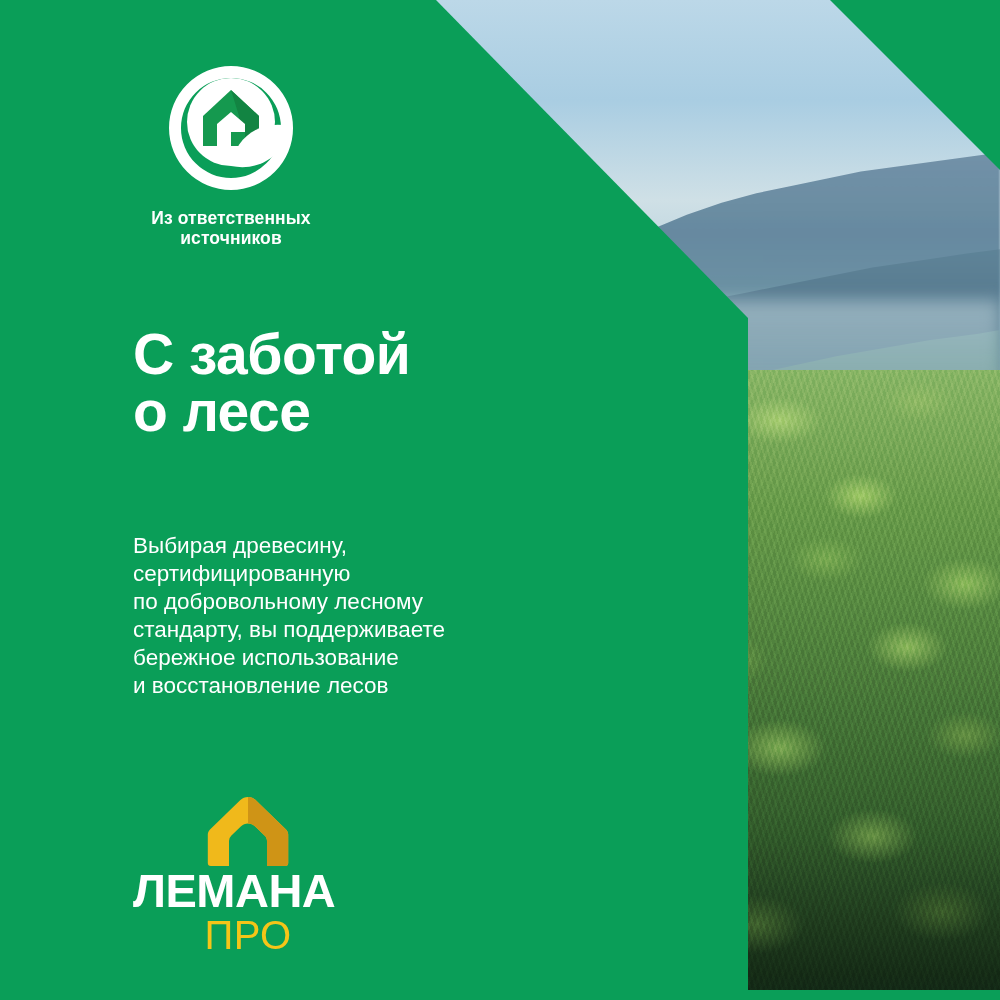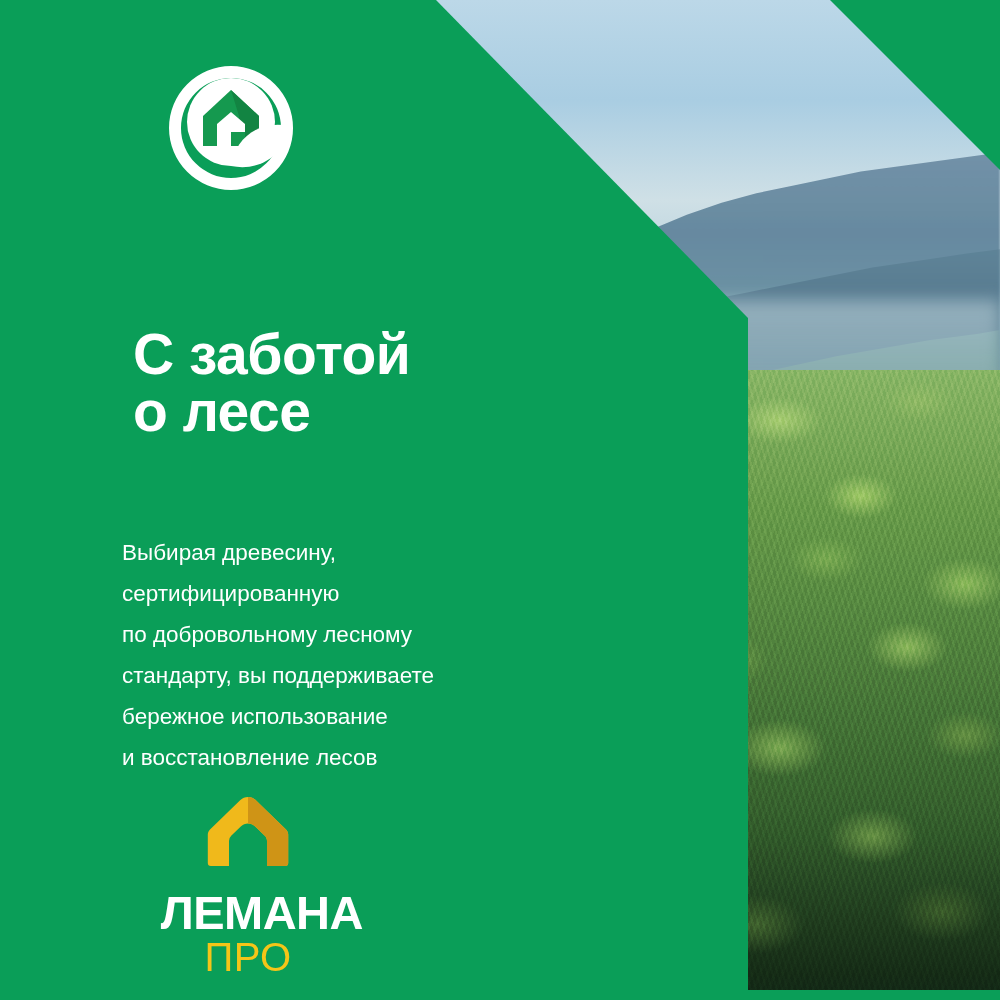--- a/index.html
+++ b/index.html
@@ -93,27 +93,27 @@
   .cert-mark{width:136px;height:136px;margin:0 auto;display:block;}
   .cert-label{margin-top:12px;color:#ffffff;font-weight:bold;
     font-size:17.5px;line-height:20px;letter-spacing:.1px;}
 
   
   .headline{position:absolute;left:133px;top:326px;width:560px;
     color:#ffffff;font-weight:bold;font-size:57px;line-height:57px;
     letter-spacing:-.5px;white-space:pre-line;}
 
   
-  .body-copy{position:absolute;left:122px;top:532px;width:520px;
-    color:#ffffff;font-size:22.5px;line-height:41px;white-space:pre-line;}
+  .body-copy{position:absolute;left:133px;top:532px;width:520px;
+    color:#ffffff;font-size:22.5px;line-height:28px;white-space:pre-line;}
 
   
   .brand{position:absolute;left:133px;top:795px;width:230px;}
   .brand-mark{display:block;margin:0 auto;width:84px;height:72px;}
-  .brand-name{margin-top:22px;text-align:right;color:#ffffff;font-weight:bold;
+  .brand-name{margin-top:0;text-align:left;color:#ffffff;font-weight:bold;
     font-size:47px;line-height:47px;letter-spacing:-.5px;}
   .brand-sub{margin-top:1px;text-align:center;color:#f5c518;font-weight:normal;
     font-size:40px;line-height:40px;letter-spacing:.5px;}
 </style>
 </head>
 <body>
 
 <div id="poster">
 
   <div class="photo">
@@ -138,20 +138,22 @@
       <svg class="cert-mark" viewBox="0 0 136 136">
         <path d="M68 6a62 62 0 1 1 0 124A62 62 0 0 1 68 6Zm0 12a50 50 0 1 0 0 100 50 50 0 0 0 0-100Z" fill="#ffffff"></path>
         <circle cx="68" cy="62" r="44" fill="#ffffff"></circle>
         <path d="M68 30 L96 56 v30 H40 V56 Z" fill="#15994f"></path>
         <path d="M68 30 L96 56 v30 H76 V56 Z" fill="#12803f" opacity=".85"></path>
         <path d="M68 52 L82 64 v22 H54 V64 Z" fill="#ffffff"></path>
         <path d="M68 72 h14 v14 H68 Z" fill="#15994f"></path>
         <path d="M126 66c-30-6-54 12-58 40 30 6 54-12 58-40Z" fill="#ffffff"></path>
         <path d="M122 70c-26-3-46 12-50 34 24-8 42-18 50-34Z" fill="#ffffff"></path>
       </svg>
+      <div class="cert-label">Из ответственных
+источников</div>
     </div>
 
     <div class="headline">С заботой
 о лесе</div>
 
     <div class="body-copy">Выбирая древесину,
 сертифицированную
 по добровольному лесному
 стандарту, вы поддерживаете
 бережное использование

